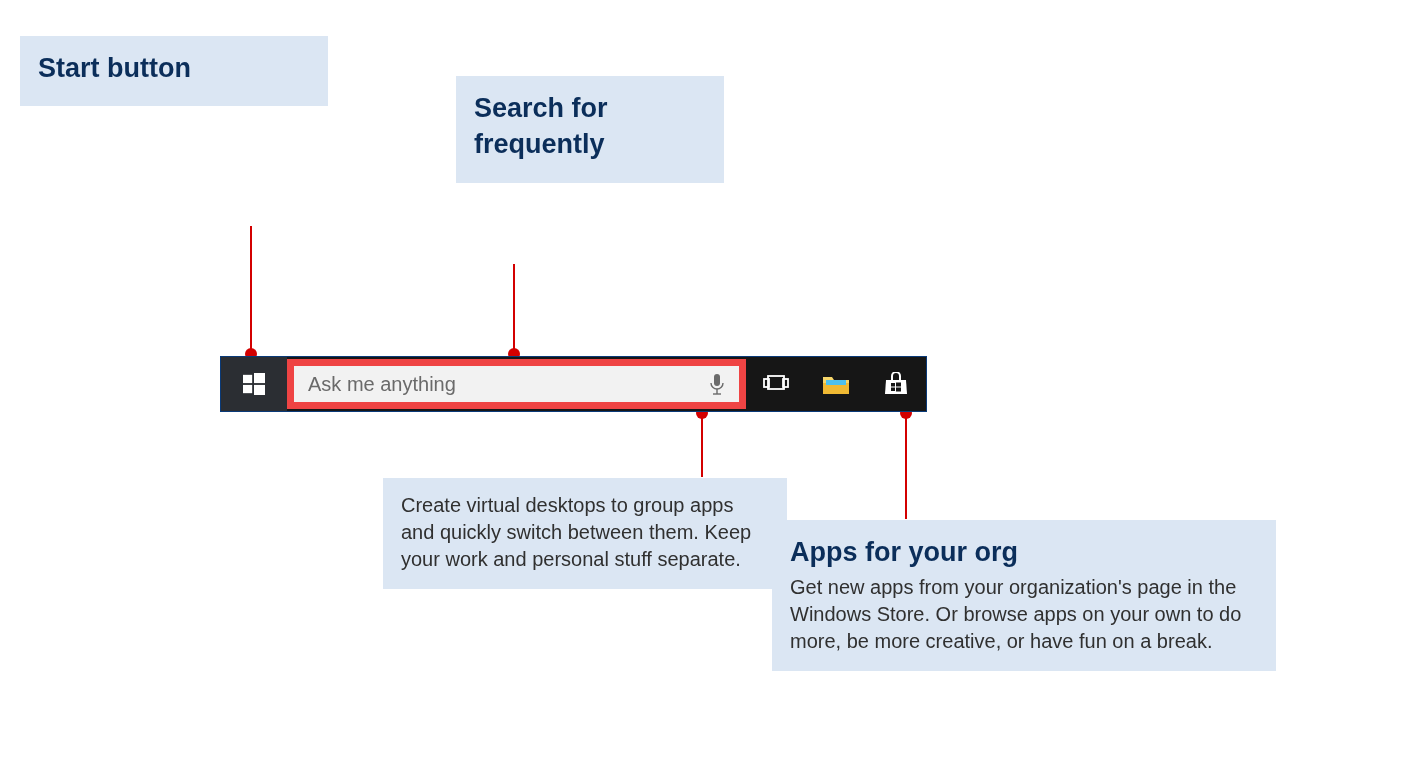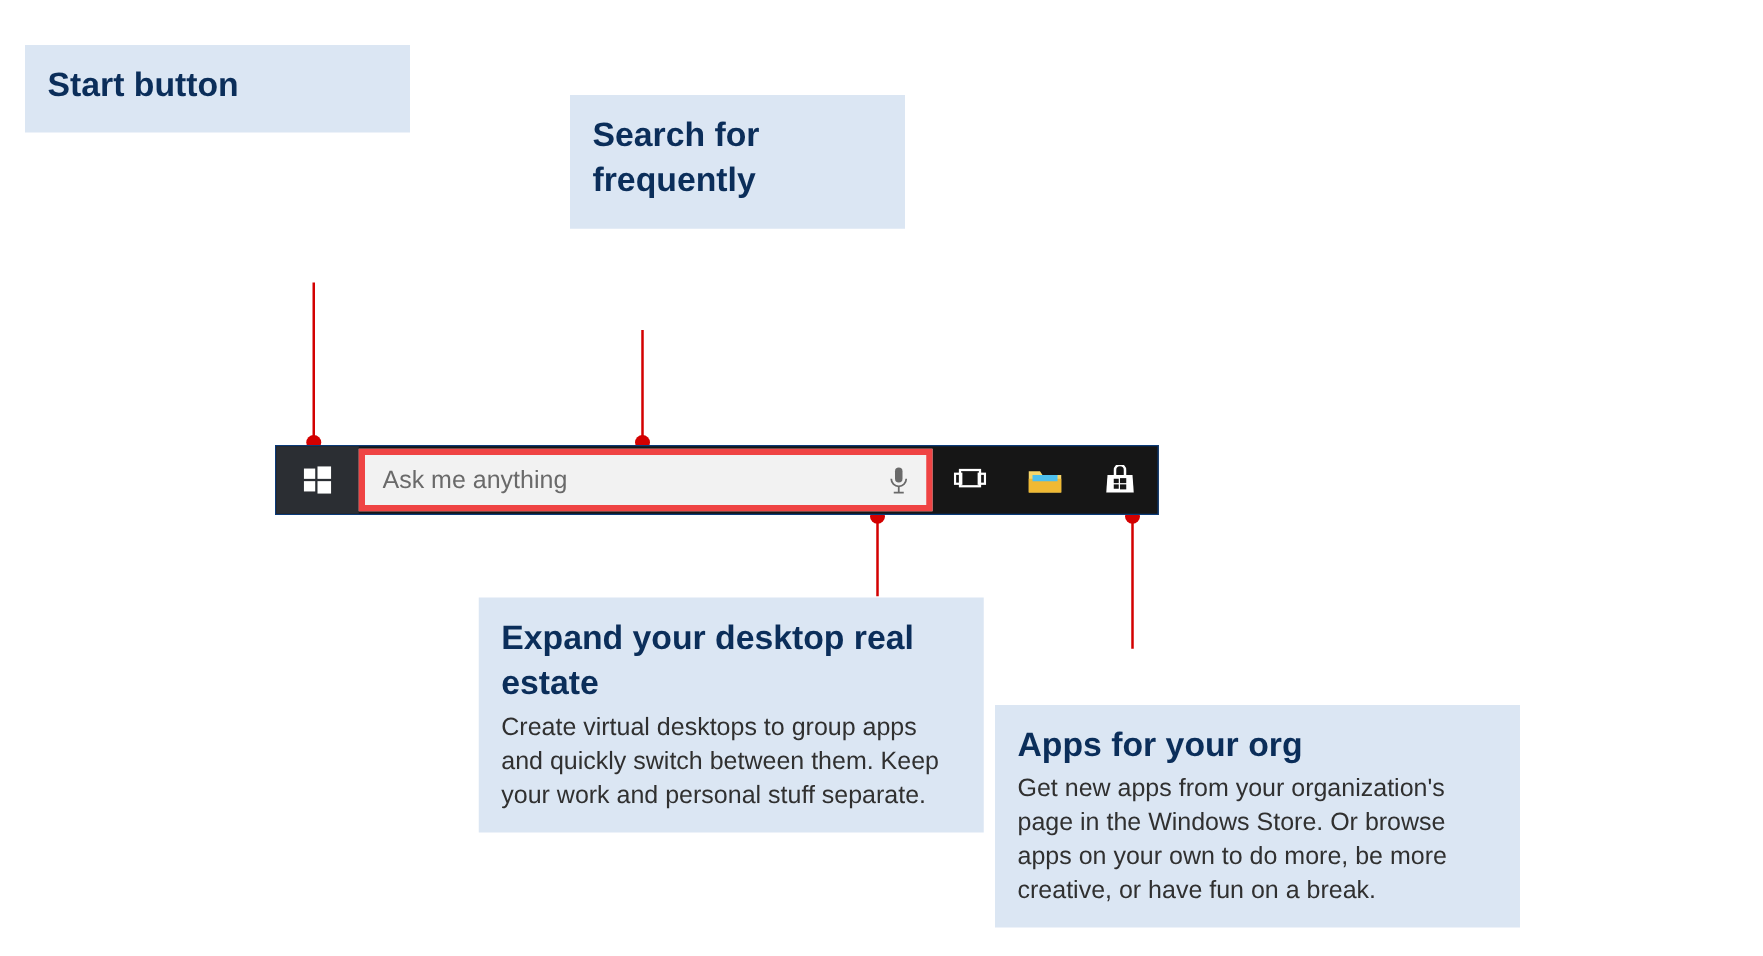--- a/index.html
+++ b/index.html
@@ -24,21 +24,21 @@
     }
     .callout p {
       color: #303030;
       font-size: 20px;
       font-weight: 400;
     }
     
     .c-start   { left: 20px;  top: 36px;  width: 308px; }
     .c-search  { left: 456px; top: 76px;  width: 268px; }
     .c-desktop { left: 383px; top: 478px; width: 404px; }
-    .c-apps    { left: 796px; top: 520px; width: 420px; margin-top: 44px; }
+    .c-apps    { left: 772px; top: 520px; width: 504px; }
 
     
     .leader {
       position: absolute;
       width: 2px;
       background: #d30000;
     }
     .leader::after {
       content: '';
       position: absolute;
@@ -73,21 +73,21 @@
       width: 60px;
       display: flex;
       align-items: center;
       justify-content: center;
       color: #fff;
     }
     .start-btn { width: 66px; background: #2b2e33; }
     .searchbox {
       flex: 1;
       background: #f2f2f2;
-      border: 5px solid #ef4444;
+      border: 7px solid #ef4444;
       margin: 2px 0;
       display: flex;
       align-items: center;
       padding: 0 14px;
     }
     .searchbox input {
       flex: 1;
       border: none;
       outline: none;
       background: transparent;
@@ -104,21 +104,20 @@
 
 <div class="callout c-start">
   <h3>Start button</h3>
 </div>
 
 <div class="callout c-search">
   <h3>Search for frequently</h3>
 </div>
 
 <div class="callout c-desktop">
-  <h3>Expand your desktop real estate</h3>
   <p>Create virtual desktops to group apps and quickly switch between them. Keep your work and personal stuff separate.</p>
 </div>
 
 <div class="callout c-apps">
   <h3>Apps for your org</h3>
   <p>Get new apps from your organization's page in the Windows Store. Or browse apps on your own to do more, be more creative, or have fun on a break.</p>
 </div>
 
 <div class="leader l-start"></div>
 <div class="leader l-search"></div>

